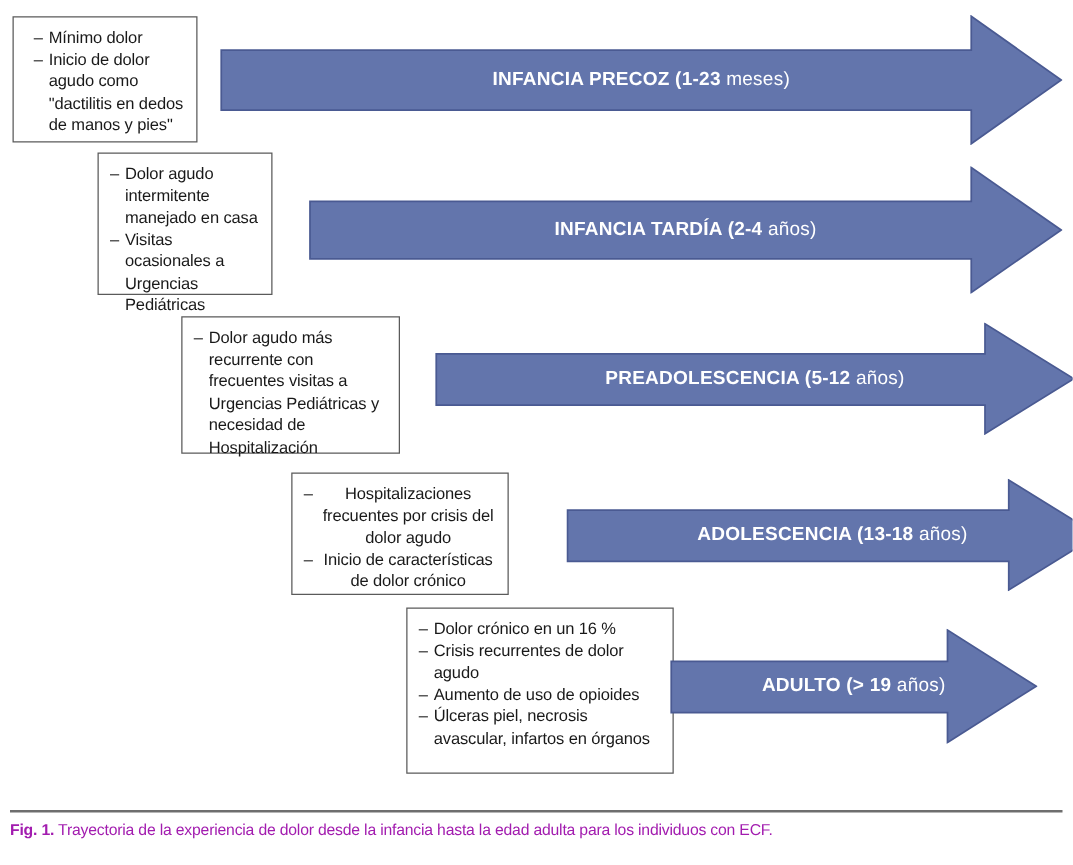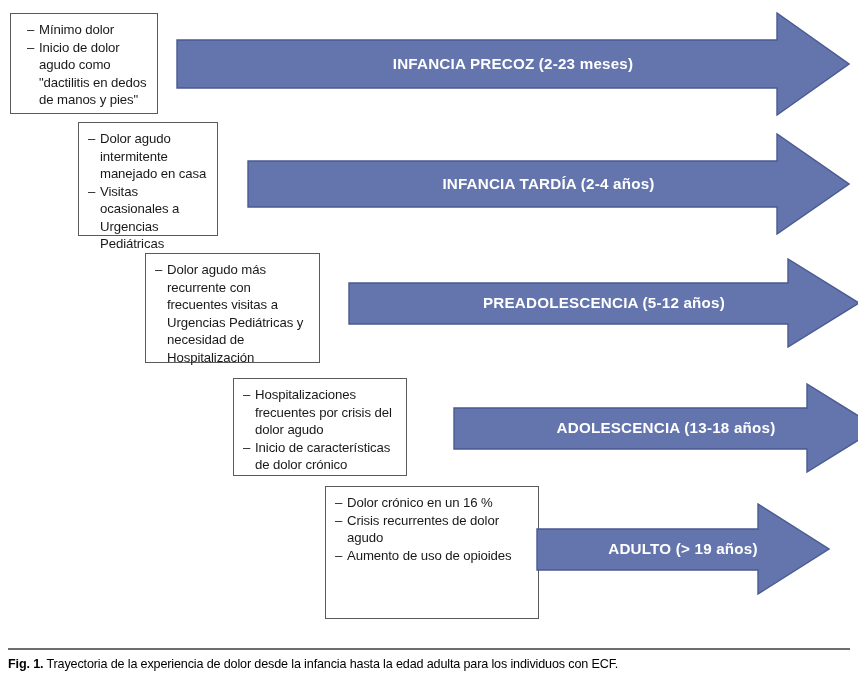--- a/index.html
+++ b/index.html
@@ -63,39 +63,39 @@
     width: 100%;
     text-align: center;
     color: #ffffff;
     font-weight: bold;
     font-size: 15.2px;
     letter-spacing: 0.2px;
     white-space: nowrap;
     pointer-events: none;
   }
   .arrow-label .sub {
-    font-weight: bold;
+    font-weight: normal;
   }
   
   #caption-rule {
     position: absolute;
     left: 8px;
     top: 648px;
     width: 842px;
     height: 1.6px;
     background: #6e6e6e;
   }
   #caption {
     position: absolute;
     left: 8px;
     top: 656px;
     width: 846px;
     font-size: 12.6px;
     line-height: 1.3;
-    color: #000000;
+    color: #a21caf;
     letter-spacing: -0.15px;
   }
   #caption .fignum {
     font-weight: bold;
   }
 </style>
 </head>
 <body>
 
 <div id="figure">
@@ -105,21 +105,21 @@
       <li>Mínimo dolor</li>
       <li>Inicio de dolor agudo como "dactilitis en dedos de manos y pies"</li>
     </ul>
   </div>
 
   <div class="arrow" style="left:176px; top:12px; width:674px; height:104px;">
     <svg width="674" height="104" viewBox="0 0 674 104">
       <polygon points="1,28 601,28 601,1 673,52 601,103 601,76 1,76" fill="#6375ac" stroke="#4a5a92" stroke-width="1.4"></polygon>
     </svg>
     <div class="arrow-label" style="left:0; top:43px; padding-right:74px;">
-      <span>INFANCIA PRECOZ (2-23</span>
+      <span>INFANCIA PRECOZ (1-23</span>
       <span class="sub">meses)</span>
     </div>
   </div>
 
   <div class="callout" style="left:78px; top:122px; width:140px; height:114px;">
     <ul>
       <li>Dolor agudo intermitente manejado en casa</li>
       <li>Visitas ocasionales a Urgencias Pediátricas</li>
     </ul>
   </div>
@@ -143,21 +143,21 @@
   <div class="arrow" style="left:348px; top:258px; width:512px; height:90px;">
     <svg width="512" height="90" viewBox="0 0 512 90">
       <polygon points="1,25 440,25 440,1 511,45 440,89 440,66 1,66" fill="#6375ac" stroke="#4a5a92" stroke-width="1.4"></polygon>
     </svg>
     <div class="arrow-label" style="left:0; top:36px; padding-right:74px;">
       <span>PREADOLESCENCIA (5-12</span>
       <span class="sub">años)</span>
     </div>
   </div>
 
-  <div class="callout" style="left:233px; top:378px; width:174px; height:98px;">
+  <div class="callout" style="left:233px; top:378px; width:174px; height:98px;text-align:center;">
     <ul>
       <li>Hospitalizaciones frecuentes por crisis del dolor agudo</li>
       <li>Inicio de características de dolor crónico</li>
     </ul>
   </div>
 
   <div class="arrow" style="left:424px; top:383px; width:426px; height:90px;margin-left:29px;">
     <svg width="426" height="90" viewBox="0 0 426 90">
       <polygon points="1,25 354,25 354,1 425,45 354,89 354,66 1,66" fill="#6375ac" stroke="#4a5a92" stroke-width="1.4"></polygon>
     </svg>
@@ -165,20 +165,21 @@
       <span>ADOLESCENCIA (13-18</span>
       <span class="sub">años)</span>
     </div>
   </div>
 
   <div class="callout" style="left:325px; top:486px; width:214px; height:133px;">
     <ul>
       <li>Dolor crónico en un 16 %</li>
       <li>Crisis recurrentes de dolor agudo</li>
       <li>Aumento de uso de opioides</li>
+      <li>Úlceras piel, necrosis avascular, infartos en órganos</li>
     </ul>
   </div>
 
   <div class="arrow" style="left:536px; top:503px; width:294px; height:92px;">
     <svg width="294" height="92" viewBox="0 0 294 92">
       <polygon points="1,26 222,26 222,1 293,46 222,91 222,67 1,67" fill="#6375ac" stroke="#4a5a92" stroke-width="1.4"></polygon>
     </svg>
     <div class="arrow-label" style="left:0; top:37px; padding-right:74px;">
       <span>ADULTO (&gt; 19</span>
       <span class="sub">años)</span>

